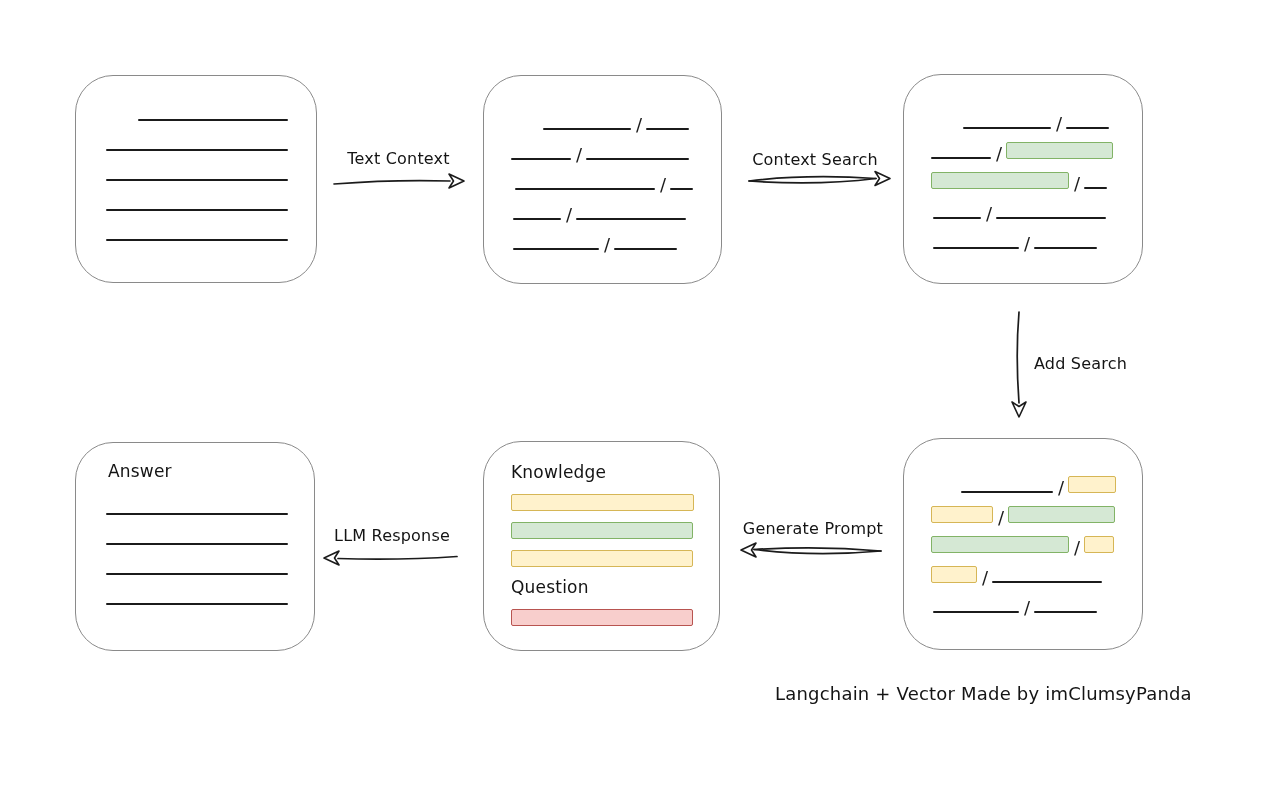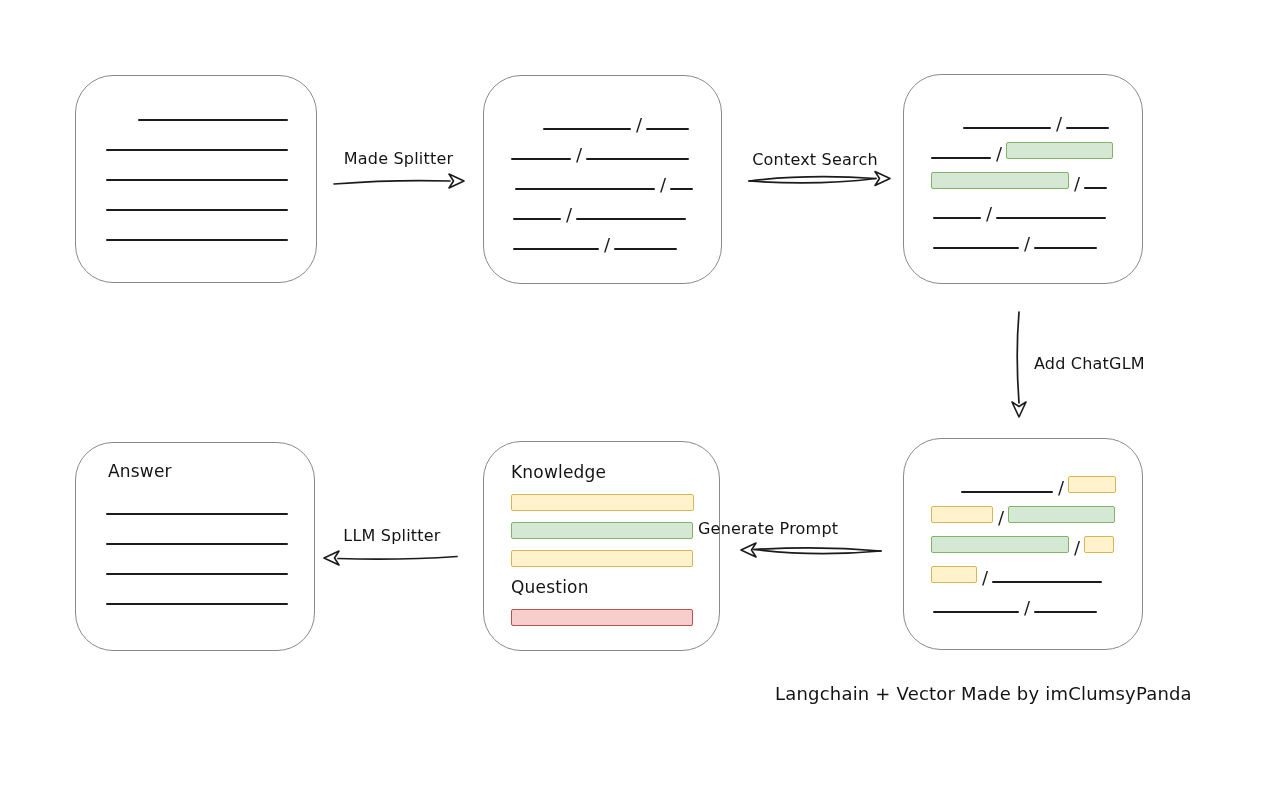--- a/index.html
+++ b/index.html
@@ -208,20 +208,20 @@
         <div class="bar bar-yellow" style="width: 183px;"></div>
         <div class="bar bar-green" style="width: 182px;"></div>
         <div class="bar bar-yellow" style="width: 182px;"></div>
       </div>
     <div class="panel-label question-label">Question</div>
     <div class="bars">
         <div class="bar bar-red" style="width: 182px;"></div>
       </div>
   </div>
 
-  <div class="arrow-label" style="left:332px;top:149px;width:133px;text-align:center">Made Splitter</div>
+  <div class="arrow-label" style="left:332px;top:149px;width:133px;text-align:center">Text Context</div>
   <div class="arrow-label" style="left:745px;top:150px;width:140px;text-align:center">Context Search</div>
-  <div class="arrow-label" style="left:1034px;top:354px">Add ChatGLM</div>
-  <div class="arrow-label" style="left:698px;top:519px;width:145px;text-align:left">Generate Prompt</div>
-  <div class="arrow-label" style="left:327px;top:526px;width:130px;text-align:center">LLM Splitter</div>
+  <div class="arrow-label" style="left:1034px;top:354px">Add Search</div>
+  <div class="arrow-label" style="left:738px;top:519px;width:145px;text-align:right">Generate Prompt</div>
+  <div class="arrow-label" style="left:327px;top:526px;width:130px;text-align:center">LLM Response</div>
 
   <div class="caption" style="left:775px;top:683px;width:400px;text-align:center">Langchain + Vector Made by imClumsyPanda</div>
 </div>
 
 </body></html>

